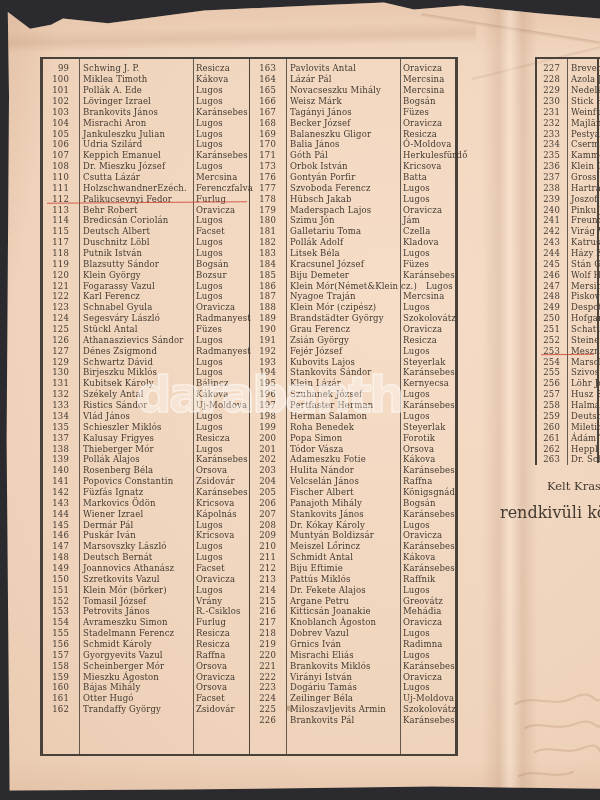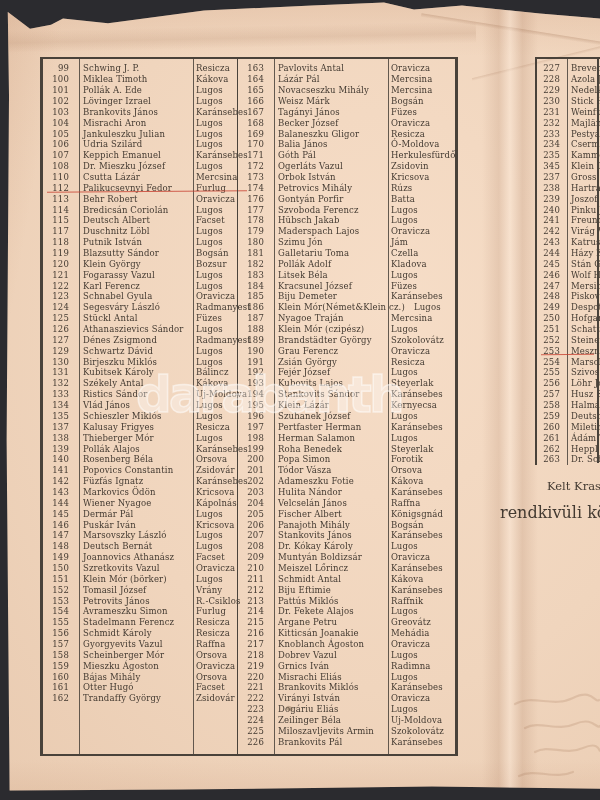--- a/index.html
+++ b/index.html
@@ -48,21 +48,21 @@
     position:absolute;box-sizing:border-box;
     color:rgba(52,45,37,0.92);
   }
   .tbl-main{
     left:40px;top:57px;width:418px;height:699px;
     border:2px solid var(--line);
     border-left-width:3.5px;border-right-width:3.5px;
   }
   .grp{position:absolute;top:0;height:100%;}
   .grp1{left:0;width:210px;}
-  .grp2{left:194px;width:209px;border-left:1.6px solid var(--line);box-sizing:border-box;}
+  .grp2{left:206px;width:209px;border-left:1.6px solid var(--line);box-sizing:border-box;}
   .vline{position:absolute;top:0;bottom:0;width:1.2px;background:var(--line);opacity:.85;}
   .vl-no{left:36px;}
   .vl-pl{left:150px;}
   .rows{position:absolute;left:0;right:0;top:0;padding-top:4px;}
   .row{height:10.86px;display:flex;align-items:center;font-size:8.5px;
        letter-spacing:.15px;position:relative;white-space:nowrap;}
   .no{flex:0 0 32px;text-align:right;padding-right:6px;box-sizing:border-box;}
   .nm{flex:0 0 112px;padding-left:8px;box-sizing:border-box;overflow:visible;}
   .pl{flex:1;padding-left:9px;box-sizing:border-box;}
   .row.marked::after{
@@ -165,20 +165,25 @@
           <div class="row">
             <span class="no">108</span>
             <span class="nm">Dr. Mieszku József</span>
             <span class="pl">Lugos</span>
           </div>
           <div class="row">
             <span class="no">110</span>
             <span class="nm">Csutta Lázár</span>
             <span class="pl">Mercsina</span>
           </div>
+          <div class="row">
+            <span class="no">111</span>
+            <span class="nm">HolzschwandnerEzéch.</span>
+            <span class="pl">Ferenczfalva</span>
+          </div>
           <div class="row marked">
             <span class="no">112</span>
             <span class="nm">Palikucsevnyi Fedor</span>
             <span class="pl">Furlug</span>
           </div>
           <div class="row">
             <span class="no">113</span>
             <span class="nm">Behr Robert</span>
             <span class="pl">Oravicza</span>
           </div>
@@ -312,21 +317,21 @@
             <span class="nm">Füzfás Ignatz</span>
             <span class="pl">Karánsebes</span>
           </div>
           <div class="row">
             <span class="no">143</span>
             <span class="nm">Markovics Ödön</span>
             <span class="pl">Kricsova</span>
           </div>
           <div class="row">
             <span class="no">144</span>
-            <span class="nm">Wiener Nyagoe</span>
+            <span class="nm">Wiener Izrael</span>
             <span class="pl">Kápolnás</span>
           </div>
           <div class="row">
             <span class="no">145</span>
             <span class="nm">Dermár Pál</span>
             <span class="pl">Lugos</span>
           </div>
           <div class="row">
             <span class="no">146</span>
             <span class="nm">Puskár Iván</span>
@@ -457,35 +462,25 @@
             <span class="no">170</span>
             <span class="nm">Balia János</span>
             <span class="pl">Ó-Moldova</span>
           </div>
           <div class="row">
             <span class="no">171</span>
             <span class="nm">Góth Pál</span>
             <span class="pl">Herkulesfürdő</span>
           </div>
           <div class="row">
-            <span class="no">172</span>
-            <span class="nm">Ogerláts Vazul</span>
-            <span class="pl">Zsidovin</span>
-          </div>
-          <div class="row">
             <span class="no">173</span>
             <span class="nm">Orbok István</span>
             <span class="pl">Kricsova</span>
           </div>
           <div class="row">
-            <span class="no">174</span>
-            <span class="nm">Petrovics Mihály</span>
-            <span class="pl">Rúzs</span>
-          </div>
-          <div class="row">
             <span class="no">176</span>
             <span class="nm">Gontyán Porfir</span>
             <span class="pl">Batta</span>
           </div>
           <div class="row">
             <span class="no">177</span>
             <span class="nm">Szvoboda Ferencz</span>
             <span class="pl">Lugos</span>
           </div>
           <div class="row">
@@ -708,21 +703,21 @@
             <span class="nm">Brankovits Miklós</span>
             <span class="pl">Karánsebes</span>
           </div>
           <div class="row">
             <span class="no">222</span>
             <span class="nm">Virányi István</span>
             <span class="pl">Oravicza</span>
           </div>
           <div class="row">
             <span class="no">223</span>
-            <span class="nm">Dogáriu Eliás</span>
+            <span class="nm">Dogáriu Tamás</span>
             <span class="pl">Lugos</span>
           </div>
           <div class="row">
             <span class="no">224</span>
             <span class="nm">Zeilinger Béla</span>
             <span class="pl">Uj-Moldova</span>
           </div>
           <div class="row">
             <span class="no">225</span>
             <span class="nm">Miloszavljevits Armin</span>
@@ -770,21 +765,21 @@
         </div>
         <div class="row">
           <span class="no">234</span>
           <span class="nm">Csermák</span>
         </div>
         <div class="row">
           <span class="no">235</span>
           <span class="nm">Kammerg</span>
         </div>
         <div class="row">
-          <span class="no">345</span>
+          <span class="no">236</span>
           <span class="nm">Klein Lip</span>
         </div>
         <div class="row">
           <span class="no">237</span>
           <span class="nm">Gross Sá</span>
         </div>
         <div class="row">
           <span class="no">238</span>
           <span class="nm">Hartramp</span>
         </div>

